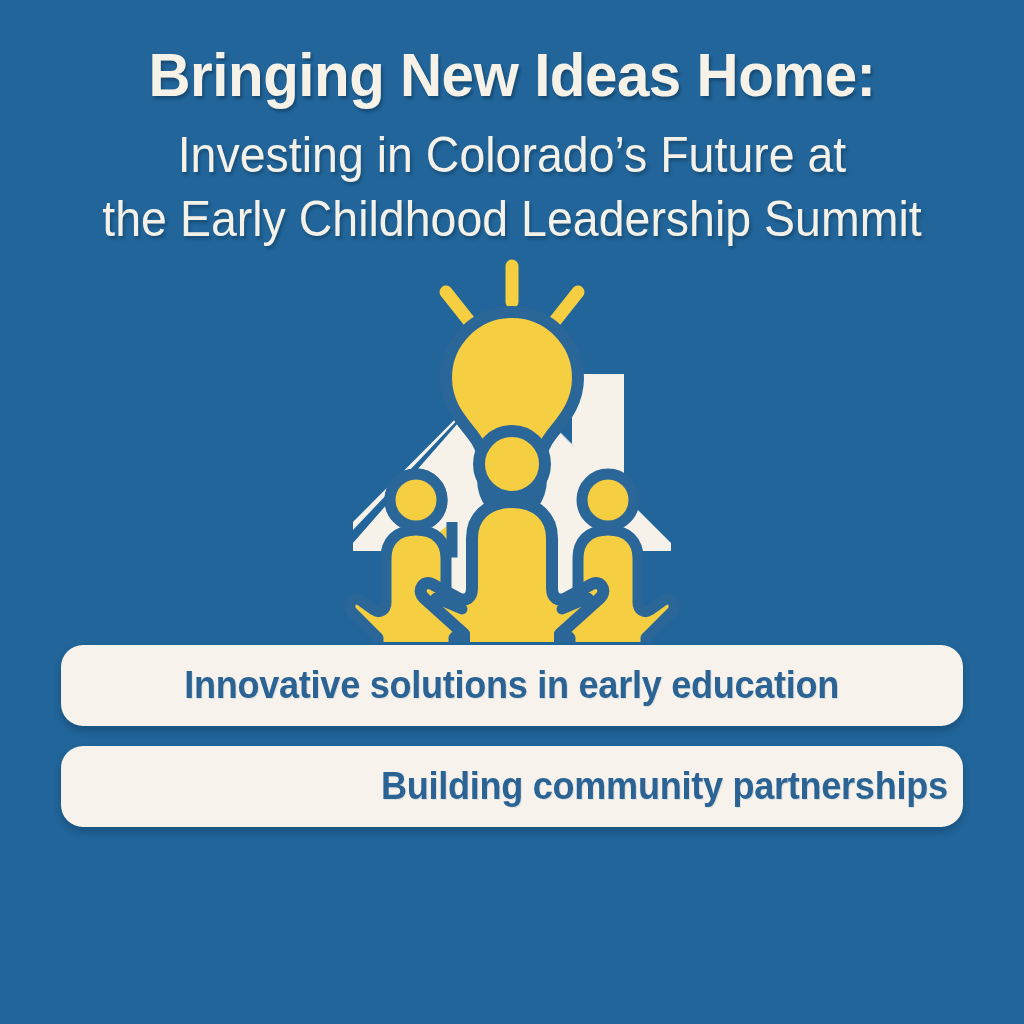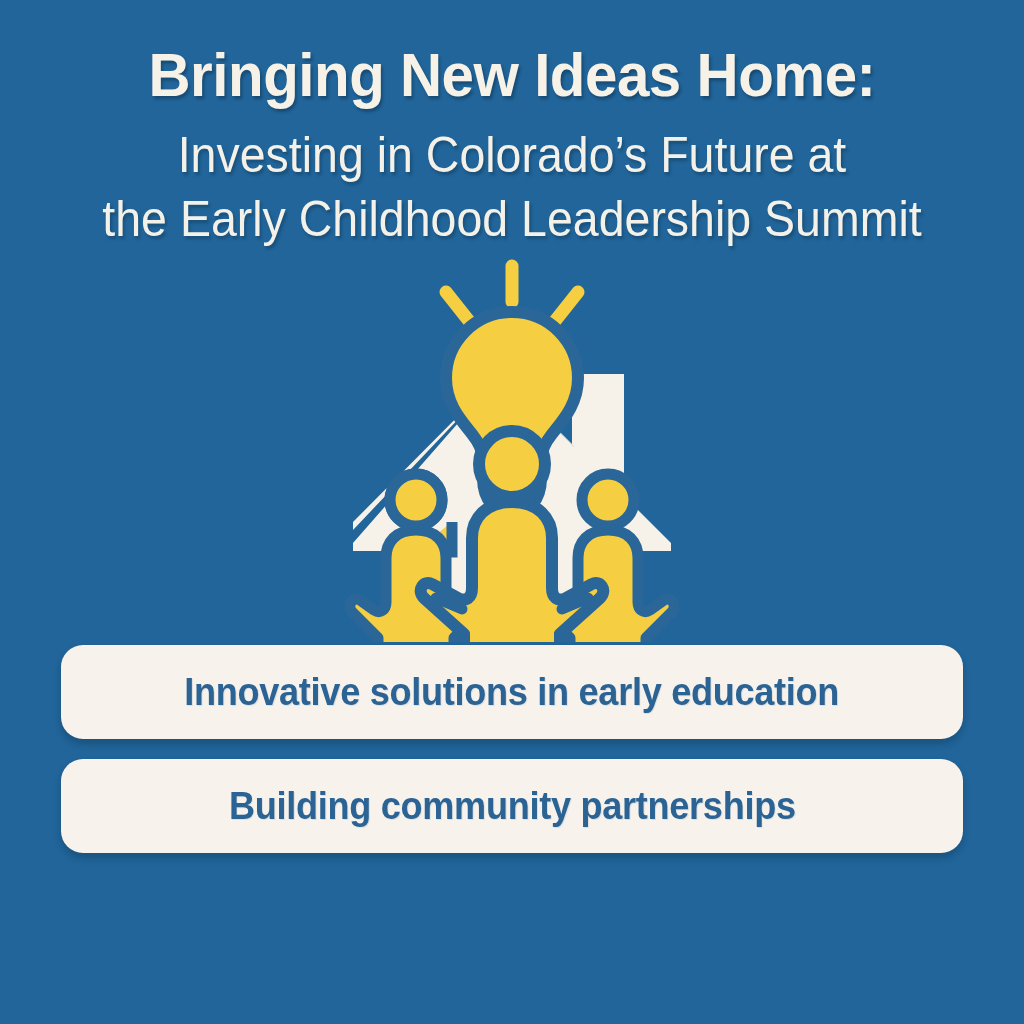--- a/index.html
+++ b/index.html
@@ -60,30 +60,30 @@
 
   
   .cards {
     position: absolute;
     top: 645px;
     left: 61px;
     width: 902px;
   }
   .card {
     position: relative;
-    height: 94px;
+    height: 81px;
     margin-bottom: 20px;
     background: #F7F3EC;
     border-radius: 22px;
     box-shadow: 0 5px 7px rgba(11, 46, 73, 0.33);
     display: flex;
     align-items: center;
     justify-content: center;
   }
-  .card:last-child { margin-bottom: 4px; }
+  .card:last-child { margin-bottom: 4px; justify-content: flex-end; }
   .card-label {
     color: #2A6394;
     font-size: 38px;
     font-weight: 700;
     letter-spacing: -0.3px;
     transform: scaleX(0.95);
     white-space: nowrap;
     text-shadow: 1px 1px 0 rgba(200, 205, 210, 0.55);
   }
 </style>

